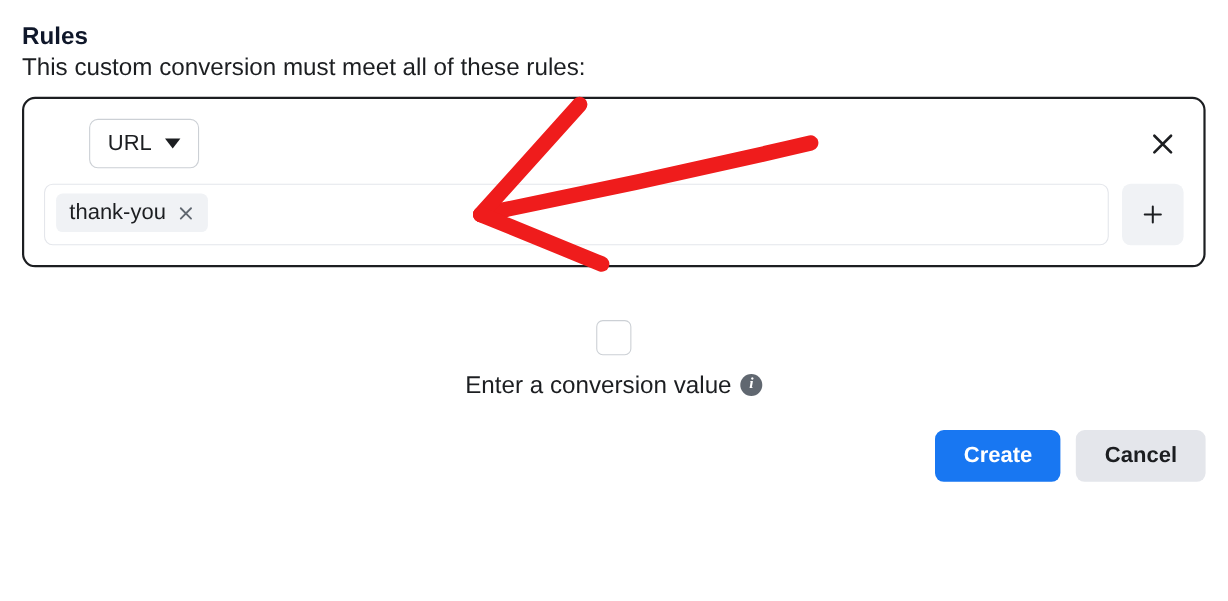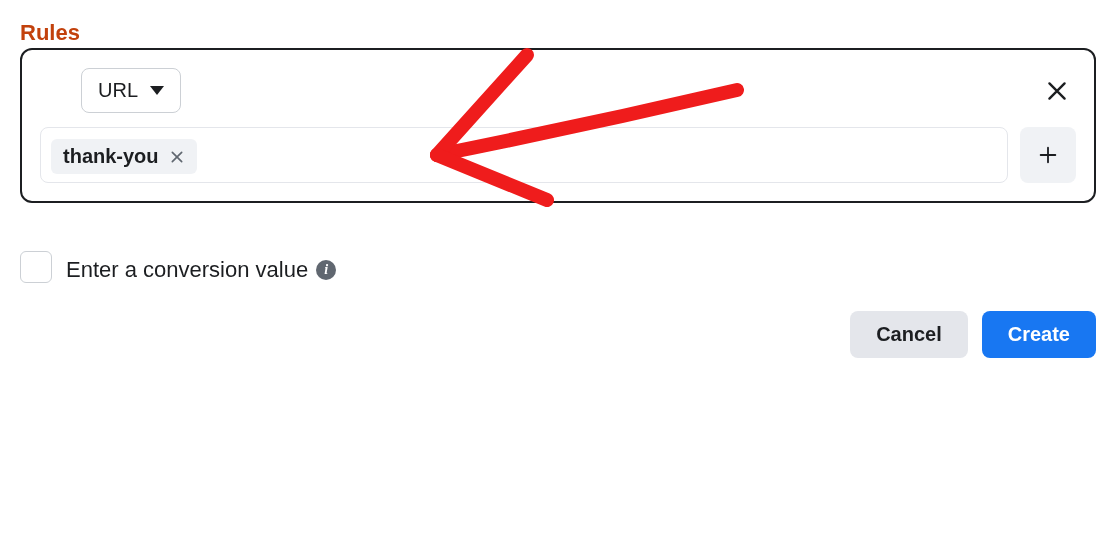--- a/index.html
+++ b/index.html
@@ -9,21 +9,21 @@
     }
     body {
       font-family: -apple-system, BlinkMacSystemFont, "Segoe UI", Helvetica, Arial, sans-serif;
       background: #fff;
       padding: 20px;
       width: 1116px;
     }
     .section-title {
       font-size: 22px;
       font-weight: 700;
-      color: #c2410c;
+      color: #0f172a;
       margin-bottom: 2px;
     }
     .section-subtitle {
       font-size: 22px;
       font-weight: 400;
       color: #1c1e21;
       margin-bottom: 14px;
     }
     .rules-box {
       border: 2px solid #1c1e21;
@@ -76,22 +76,21 @@
       gap: 12px;
     }
     .value-input-wrap {
       flex: 1;
       border: 1px solid #e4e6eb;
       border-radius: 8px;
       background: #fff;
       padding: 8px 10px;
       min-height: 56px;
       display: flex;
-      align-items: flex-end;
-      font-weight: bold;
+      align-items: flex-start;
     }
     .chip {
       display: inline-flex;
       align-items: center;
       gap: 10px;
       background: #f0f2f5;
       border-radius: 6px;
       padding: 6px 12px;
       font-size: 20px;
       color: #1c1e21;
@@ -115,23 +114,24 @@
       align-items: center;
       justify-content: center;
       cursor: pointer;
     }
     .add-btn svg {
       width: 22px;
       height: 22px;
     }
     .conversion-row {
       display: flex;
-      align-items: flex-end;
+      align-items: center;
       gap: 14px;
       margin-top: 48px;
+      flex-direction: column;
     }
     .checkbox {
       width: 32px;
       height: 32px;
       border: 1.5px solid #ccd0d5;
       border-radius: 6px;
       background: #fff;
       cursor: pointer;
     }
     .conversion-label {
@@ -182,20 +182,21 @@
       left: 385px;
       top: -25px;
       pointer-events: none;
     }
   </style>
 </head>
 <body>
 
 <div>
   <div class="section-title">Rules</div>
+  <div class="section-subtitle">This custom conversion must meet all of these rules:</div>
 
   <div class="rules-box">
     <div class="rule-row">
       <div class="dropdown">
         <span>URL</span>
         <span class="caret-down"></span>
       </div>
       <div class="close-rule">
         <svg viewBox="0 0 24 24">
           <path d="M5 5 L19 19 M19 5 L5 19" stroke="#1c1e21" stroke-width="2.2" stroke-linecap="round" fill="none"></path>
@@ -230,16 +231,16 @@
 
   <div class="conversion-row">
     <div class="checkbox"></div>
     <div class="conversion-label">
       <span>Enter a conversion value</span>
       <span class="info-icon">i</span>
     </div>
   </div>
 
   <div class="footer-buttons">
+    <button class="btn btn-create">Create</button>
     <button class="btn btn-cancel">Cancel</button>
-    <button class="btn btn-create">Create</button>
   </div>
 </div>
 
 </body></html>

